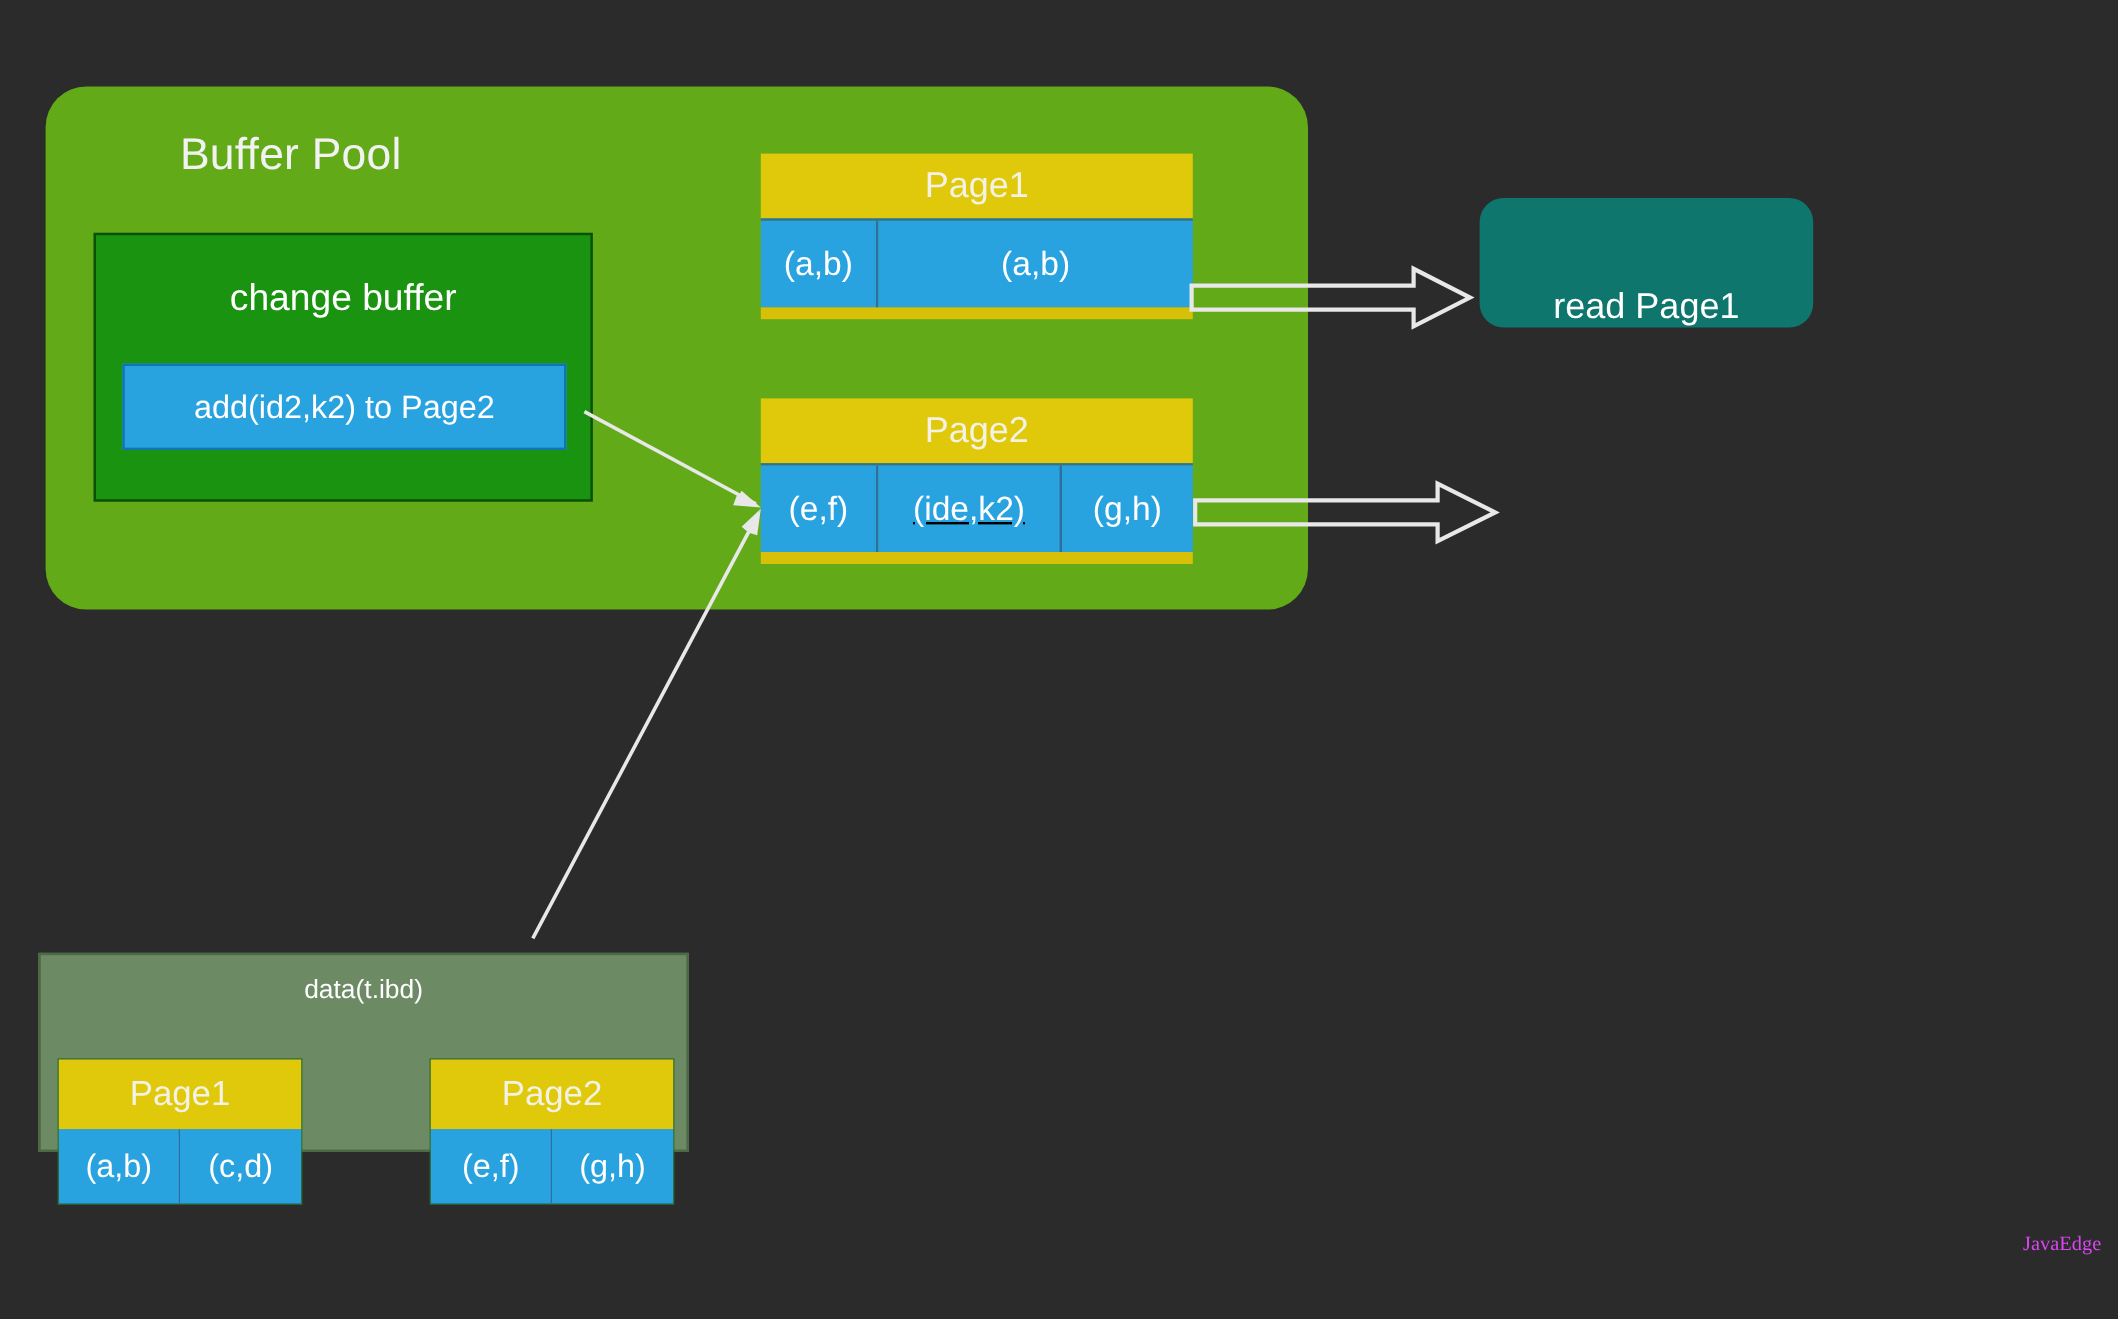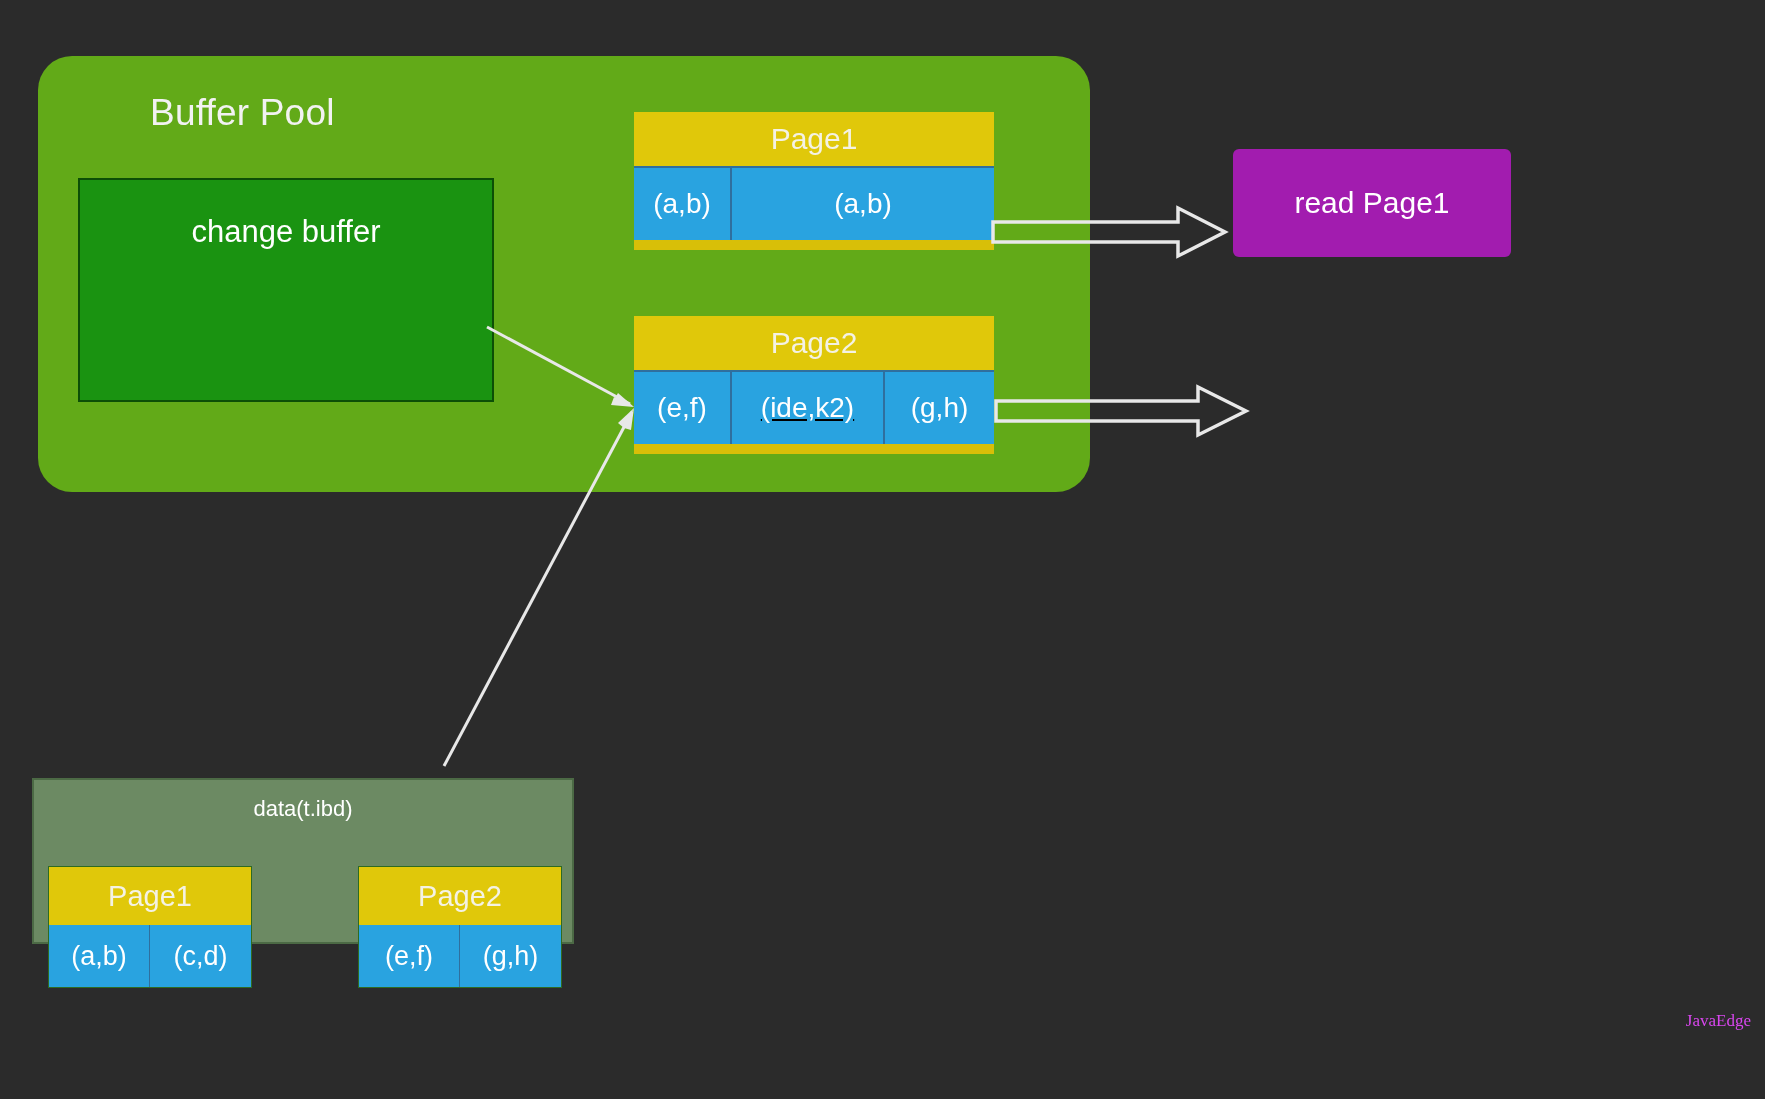--- a/index.html
+++ b/index.html
@@ -7,20 +7,21 @@
     padding: 0;
     background: #2b2b2b;
   }
   #stage {
     position: relative;
     width: 1765px;
     height: 1033px;
     background: #2b2b2b;
     overflow: hidden;
     font-family: "Liberation Sans", sans-serif;
+    margin-top: 16px;
     -webkit-font-smoothing: antialiased;
   }
   #svg-arrows {
     position: absolute;
     left: 0;
     top: 0;
     width: 1765px;
     height: 1099px;
     pointer-events: none;
     z-index: 40;
@@ -135,24 +136,24 @@
   #pool-page1 .page-cell.c2 { flex: 1 1 auto; }
 
   #pool-page2 { left: 634px; top: 316px; }
   #pool-page2 .page-cell.c0 { flex: 0 0 98px; }
   #pool-page2 .page-cell.c1 { flex: 0 0 153px; text-decoration: underline; }
   #pool-page2 .page-cell.c2 { flex: 1 1 auto; }
 
   
   .read-box {
     position: absolute;
-    background: #a21caf;
-    border-radius: 6px;
-    display: flex;
-    align-items: center;
+    background: #0f766e;
+    border-radius: 20px;
+    display: flex;
+    align-items: flex-end;
     justify-content: center;
     z-index: 10;
   }
   .read-box span {
     font-size: 30px;
     color: #ffffff;
     white-space: nowrap;
   }
   #read-page1 { left: 1233px; top: 149px; width: 278px; height: 108px; }
   #read-page2 { left: 1252px; top: 338px; width: 270px; height: 112px; }
@@ -235,20 +236,23 @@
 </head>
 <body>
 
 <div id="stage">
 
   <div class="buffer-pool">
     <div class="buffer-pool-title">Buffer Pool</div>
 
     <div class="change-buffer">
       <div class="change-buffer-title">change buffer</div>
+      <div class="change-buffer-entry">
+        <span>add(id2,k2) to Page2</span>
+      </div>
     </div>
   </div>
 
   <div class="page-block" id="pool-page1">
     <div class="page-header">
       <span>Page1</span>
     </div>
     <div class="page-cells">
       <div class="page-cell c0">
         <span>(a,b)</span>

